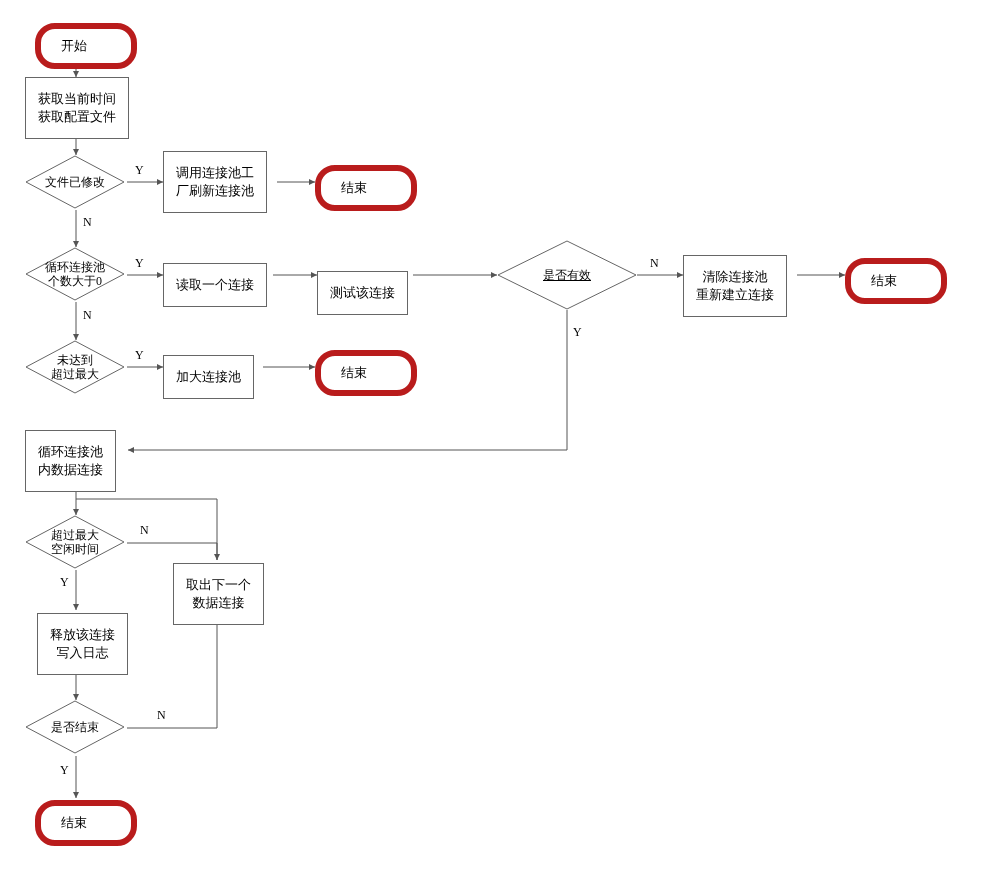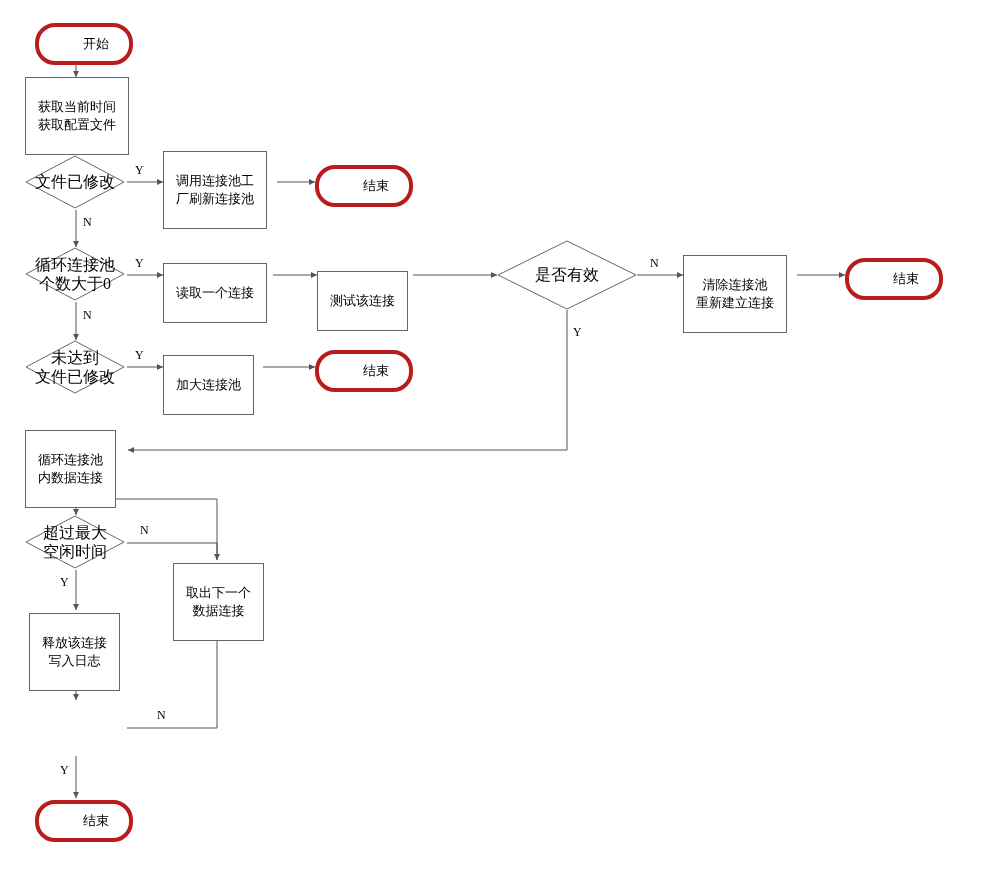--- a/index.html
+++ b/index.html
@@ -5,33 +5,33 @@
   body {
     margin: 0;
     padding: 15px;
     font-family: "SimSun", "宋体", serif;
     font-size: 13px;
     background: #fff;
     width: 1000px;
     box-sizing: border-box;
   }
   .terminator {
-    border: 4px solid #b91c1c;
+    border: 6px solid #b91c1c;
     border-radius: 20px;
     padding: 8px 20px;
     display: inline-flex;
     align-items: center;
-    justify-content: flex-end;
+    justify-content: flex-start;
     min-width: 50px;
     text-align: center;
     background: #fff;
   }
   .process {
     border: 1px solid #666;
-    padding: 20px 12px;
+    padding: 12px 12px;
     display: inline-flex;
     align-items: center;
     justify-content: center;
     text-align: center;
     background: #fff;
     line-height: 1.4;
   }
   .decision {
     position: relative;
     display: inline-flex;
@@ -45,23 +45,23 @@
     top: 0;
     left: 0;
     width: 100%;
     height: 100%;
   }
   .decision .dtext {
     position: relative;
     text-align: center;
     line-height: 1.2;
     z-index: 1;
-    font-size: 16px;
-  }
-  .decision-wide { width: 140px; height: 70px; }
+    font-size: 12px;
+  }
+  .decision-wide { width: 140px; height: 70px; text-decoration: underline; }
   .pos { position: absolute; }
   #canvas { position: relative; width: 970px; height: 870px; }
   .lbl { position: absolute; font-size: 12px; }
 </style>
 </head>
 <body>
 
 <div id="canvas">
 
   <svg width="970" height="870" style="position:absolute;top:0;left:0">
@@ -147,21 +147,21 @@
 重新建立连接</span></div>
   <div class="pos terminator" style="left:830px;top:243px">
       <span>结束</span>
     </div>
 
   <div class="pos decision" style="left:10px;top:325px">
     <svg viewBox="0 0 100 54">
         <polygon points="50,1 99,27 50,53 1,27" stroke="#666" fill="#fff"></polygon>
       </svg>
     <span class="dtext" style="white-space:pre">未达到
-文件已修改</span>
+超过最大</span>
   </div>
   <span class="lbl" style="left:120px;top:333px">Y</span>
 
   <div class="pos process" style="left:148px;top:340px">
       <span>加大连接池</span>
     </div>
   <div class="pos terminator" style="left:300px;top:335px">
       <span>结束</span>
     </div>
 
@@ -174,23 +174,29 @@
   </div>
 
   <div class="pos process" style="left:10px;top:415px;white-space:pre"><span>循环连接池
 内数据连接</span></div>
   <span class="lbl" style="left:125px;top:508px">N</span>
   <span class="lbl" style="left:45px;top:560px">Y</span>
 
   <div class="pos process" style="left:158px;top:548px;white-space:pre"><span>取出下一个
 数据连接</span></div>
 
-  <div class="pos process" style="left:14px;top:598px;white-space:pre"><span>释放该连接
+  <div class="pos process" style="left:22px;top:598px;white-space:pre"><span>释放该连接
 写入日志</span></div>
 
+  <div class="pos decision" style="left:10px;top:685px">
+    <svg viewBox="0 0 100 54">
+        <polygon points="50,1 99,27 50,53 1,27" stroke="#666" fill="#fff"></polygon>
+      </svg>
+    <span class="dtext">是否结束</span>
+  </div>
   <span class="lbl" style="left:142px;top:693px">N</span>
   <span class="lbl" style="left:45px;top:748px">Y</span>
 
   <div class="pos terminator" style="left:20px;top:785px">
       <span>结束</span>
     </div>
 
 </div>
 
 </body></html>

